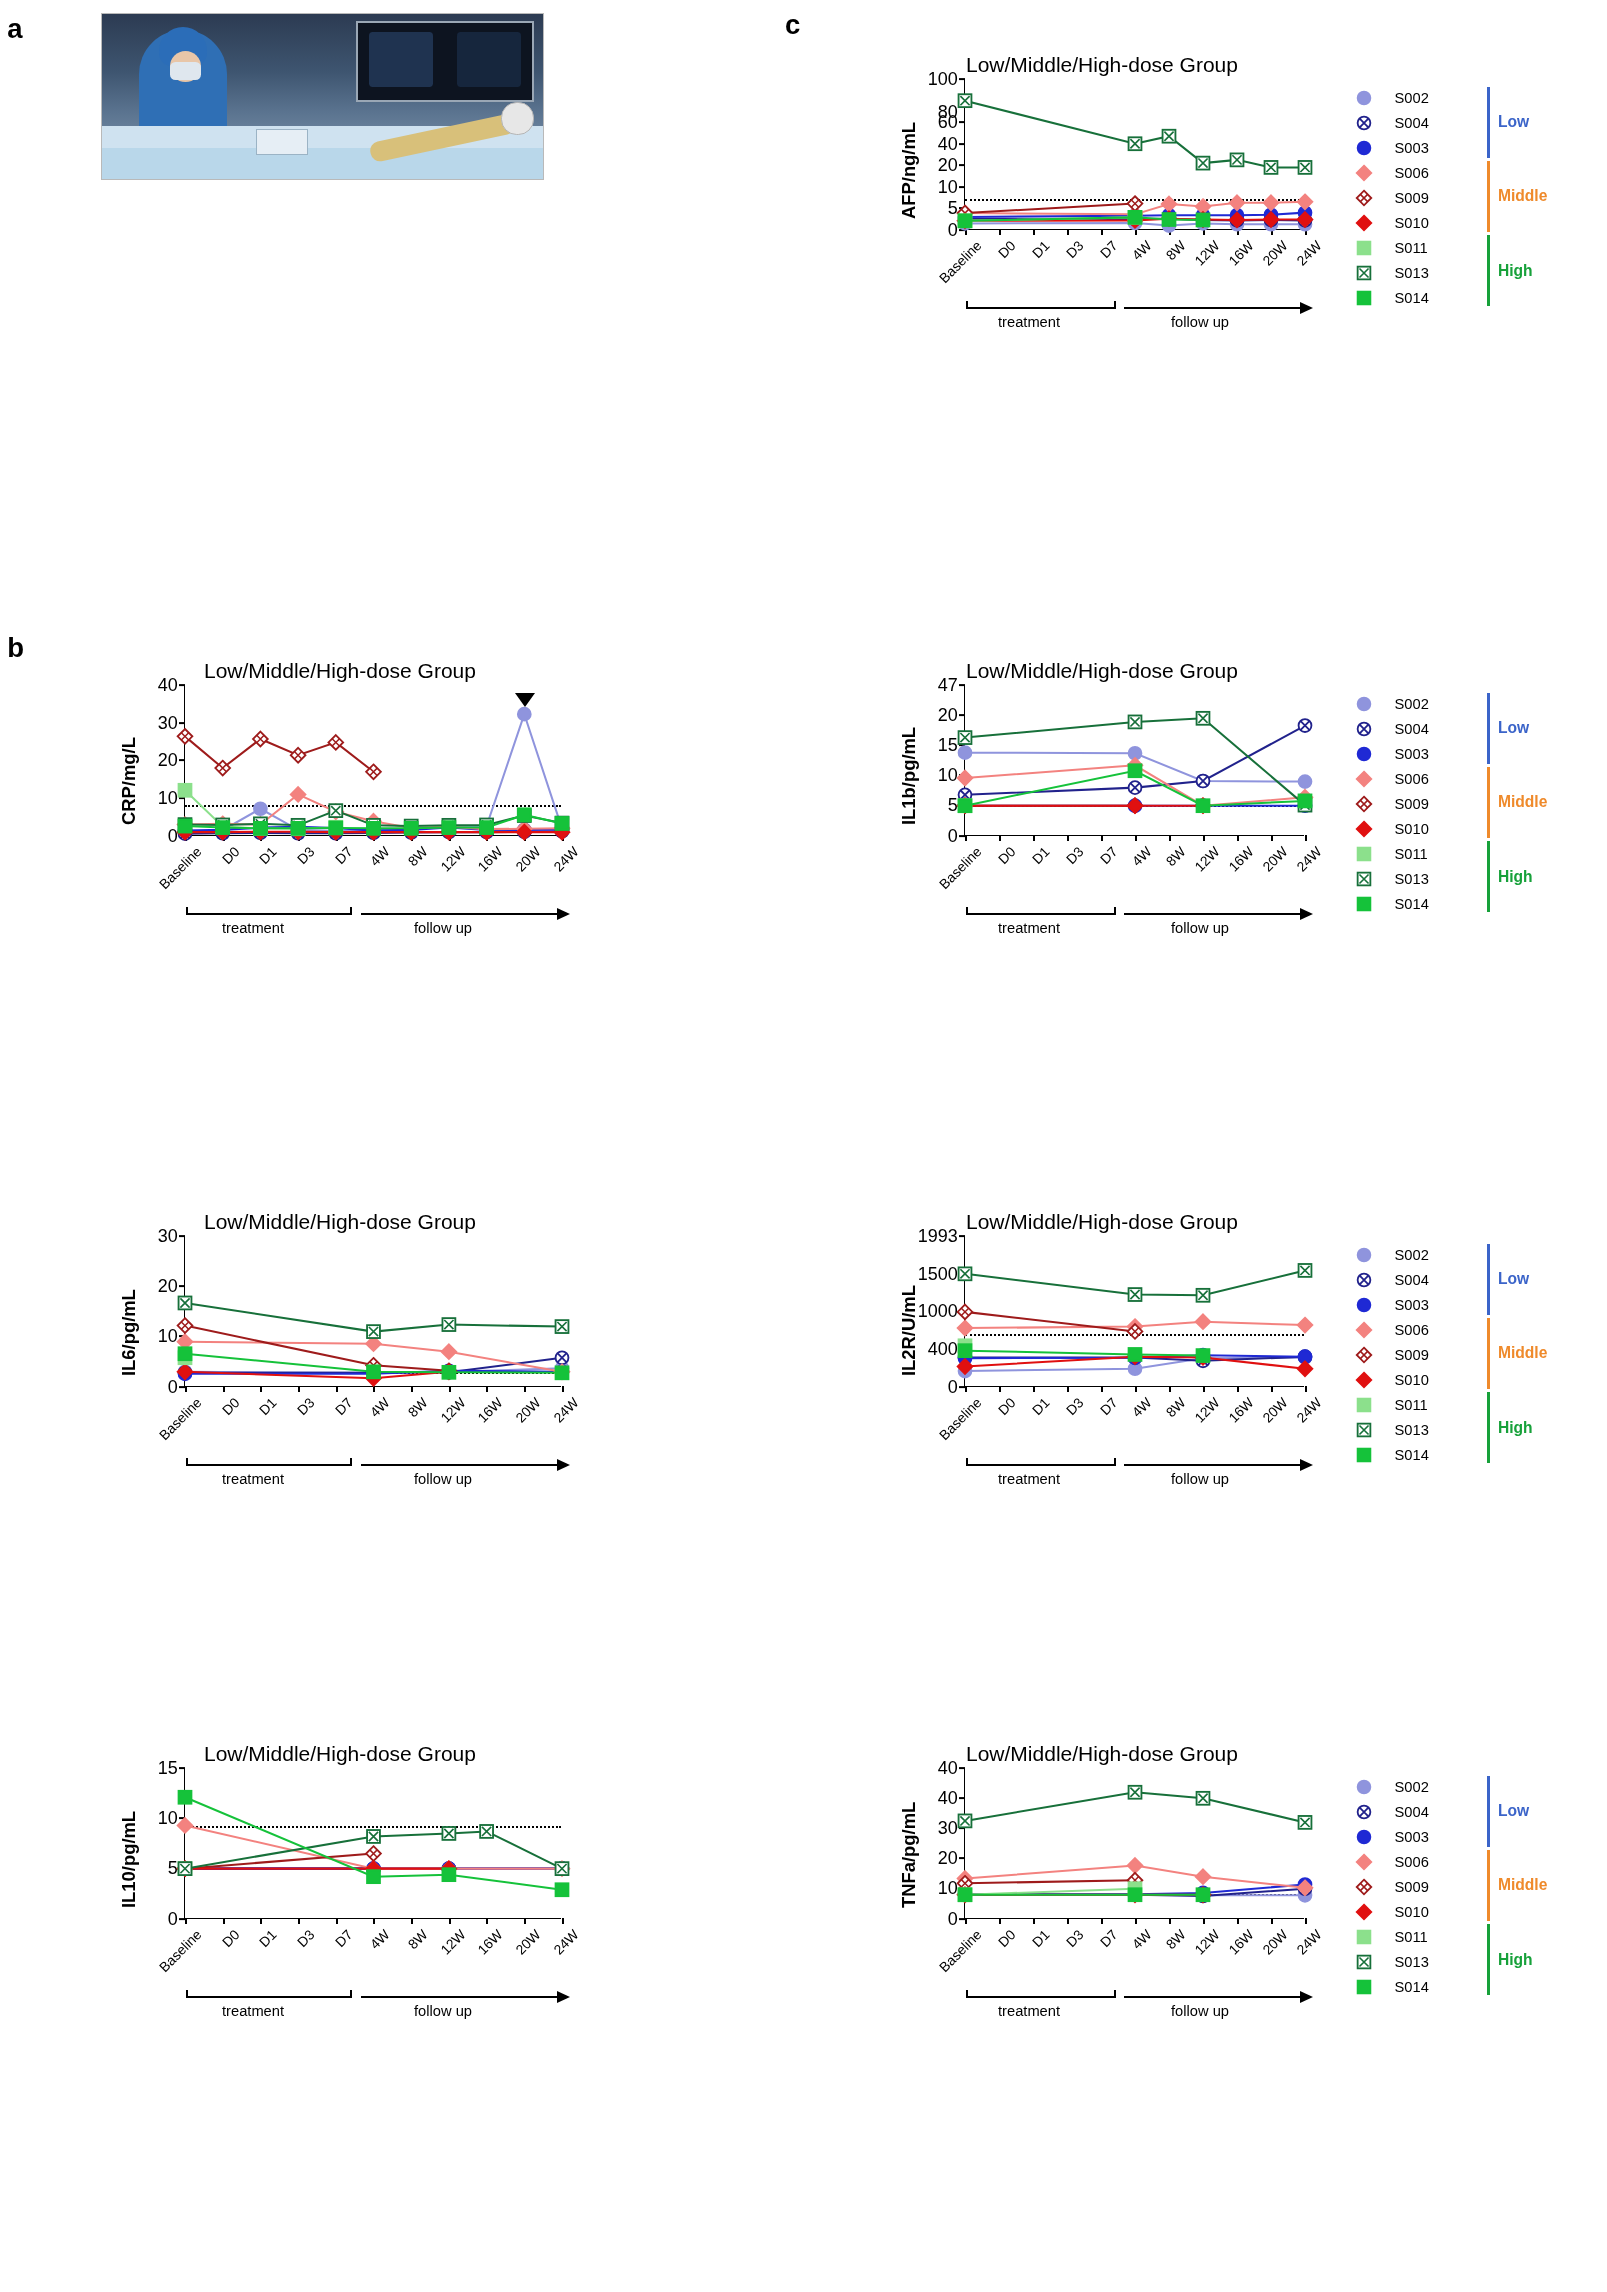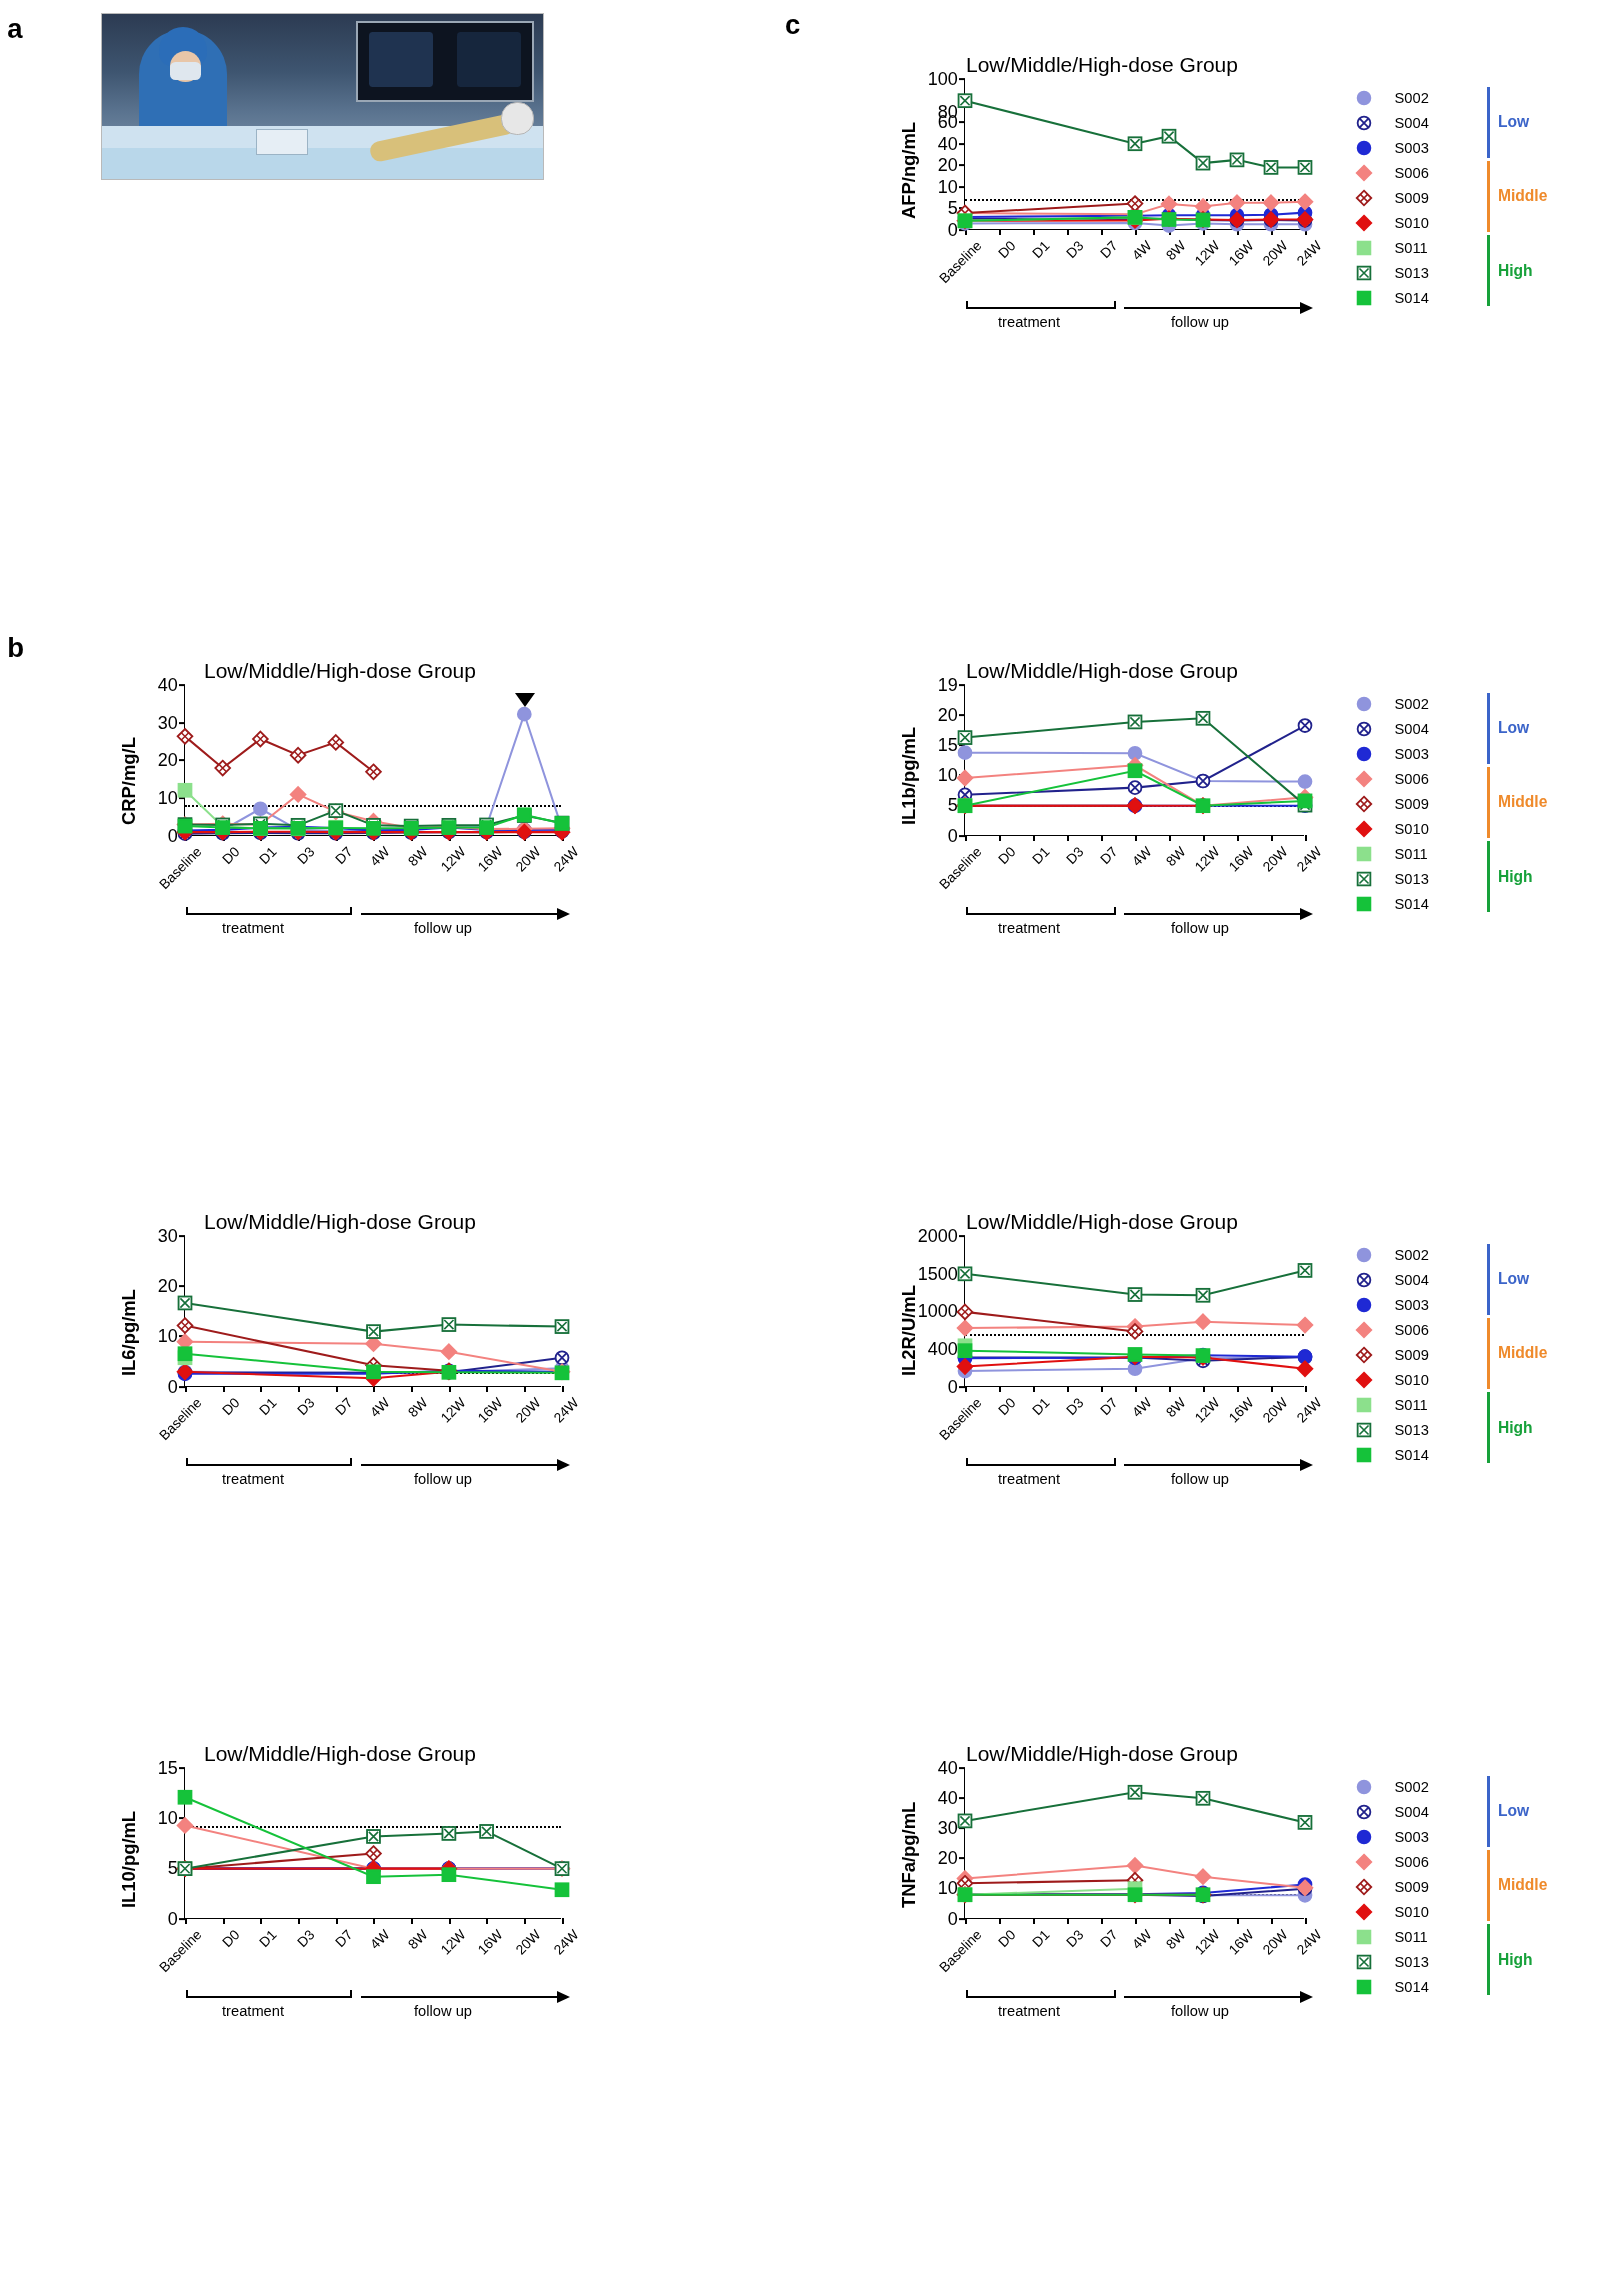--- a/index.html
+++ b/index.html
@@ -1080,21 +1080,21 @@
       <div class="ytick" style="top: 151px;">0</div>
       <div class="ytickmark" style="top: 151px;"></div>
       <div class="ytick" style="top: 120px;">5</div>
       <div class="ytickmark" style="top: 120px;"></div>
       <div class="ytick" style="top: 90px;">10</div>
       <div class="ytickmark" style="top: 90px;"></div>
       <div class="ytick" style="top: 60px;">15</div>
       <div class="ytickmark" style="top: 60px;"></div>
       <div class="ytick" style="top: 30px;">20</div>
       <div class="ytickmark" style="top: 30px;"></div>
-      <div class="ytick" style="top: 0px;">19</div>
+      <div class="ytick" style="top: 0px;">47</div>
       <div class="ytickmark" style="top: 0px;"></div>
       <div class="xtickmark" style="left: 0px;"></div>
       <div class="xtick" style="left: 9.2px; margin-top: 9.2px;">Baseline</div>
       <div class="xtickmark" style="left: 34px;"></div>
       <div class="xtick" style="left: 43px; margin-top: 9.2px;">D0</div>
       <div class="xtickmark" style="left: 68px;"></div>
       <div class="xtick" style="left: 77px; margin-top: 9.2px;">D1</div>
       <div class="xtickmark" style="left: 102px;"></div>
       <div class="xtick" style="left: 111px; margin-top: 9.2px;">D3</div>
       <div class="xtickmark" style="left: 136px;"></div>
@@ -1334,21 +1334,21 @@
     <div class="ylabel" style="left: 35px; top: 182px;">IL2R/U/mL</div>
     <div class="plot" style="left: 101px; top: 42px; width: 340px; height: 151px;">
       <div class="ytick" style="top: 151px;">0</div>
       <div class="ytickmark" style="top: 151px;"></div>
       <div class="ytick" style="top: 113px;">400</div>
       <div class="ytickmark" style="top: 113px;"></div>
       <div class="ytick" style="top: 75px;">1000</div>
       <div class="ytickmark" style="top: 75px;"></div>
       <div class="ytick" style="top: 38px;">1500</div>
       <div class="ytickmark" style="top: 38px;"></div>
-      <div class="ytick" style="top: 0px;">2000</div>
+      <div class="ytick" style="top: 0px;">1993</div>
       <div class="ytickmark" style="top: 0px;"></div>
       <div class="xtickmark" style="left: 0px;"></div>
       <div class="xtick" style="left: 9.2px; margin-top: 9.2px;">Baseline</div>
       <div class="xtickmark" style="left: 34px;"></div>
       <div class="xtick" style="left: 43px; margin-top: 9.2px;">D0</div>
       <div class="xtickmark" style="left: 68px;"></div>
       <div class="xtick" style="left: 77px; margin-top: 9.2px;">D1</div>
       <div class="xtickmark" style="left: 102px;"></div>
       <div class="xtick" style="left: 111px; margin-top: 9.2px;">D3</div>
       <div class="xtickmark" style="left: 136px;"></div>

